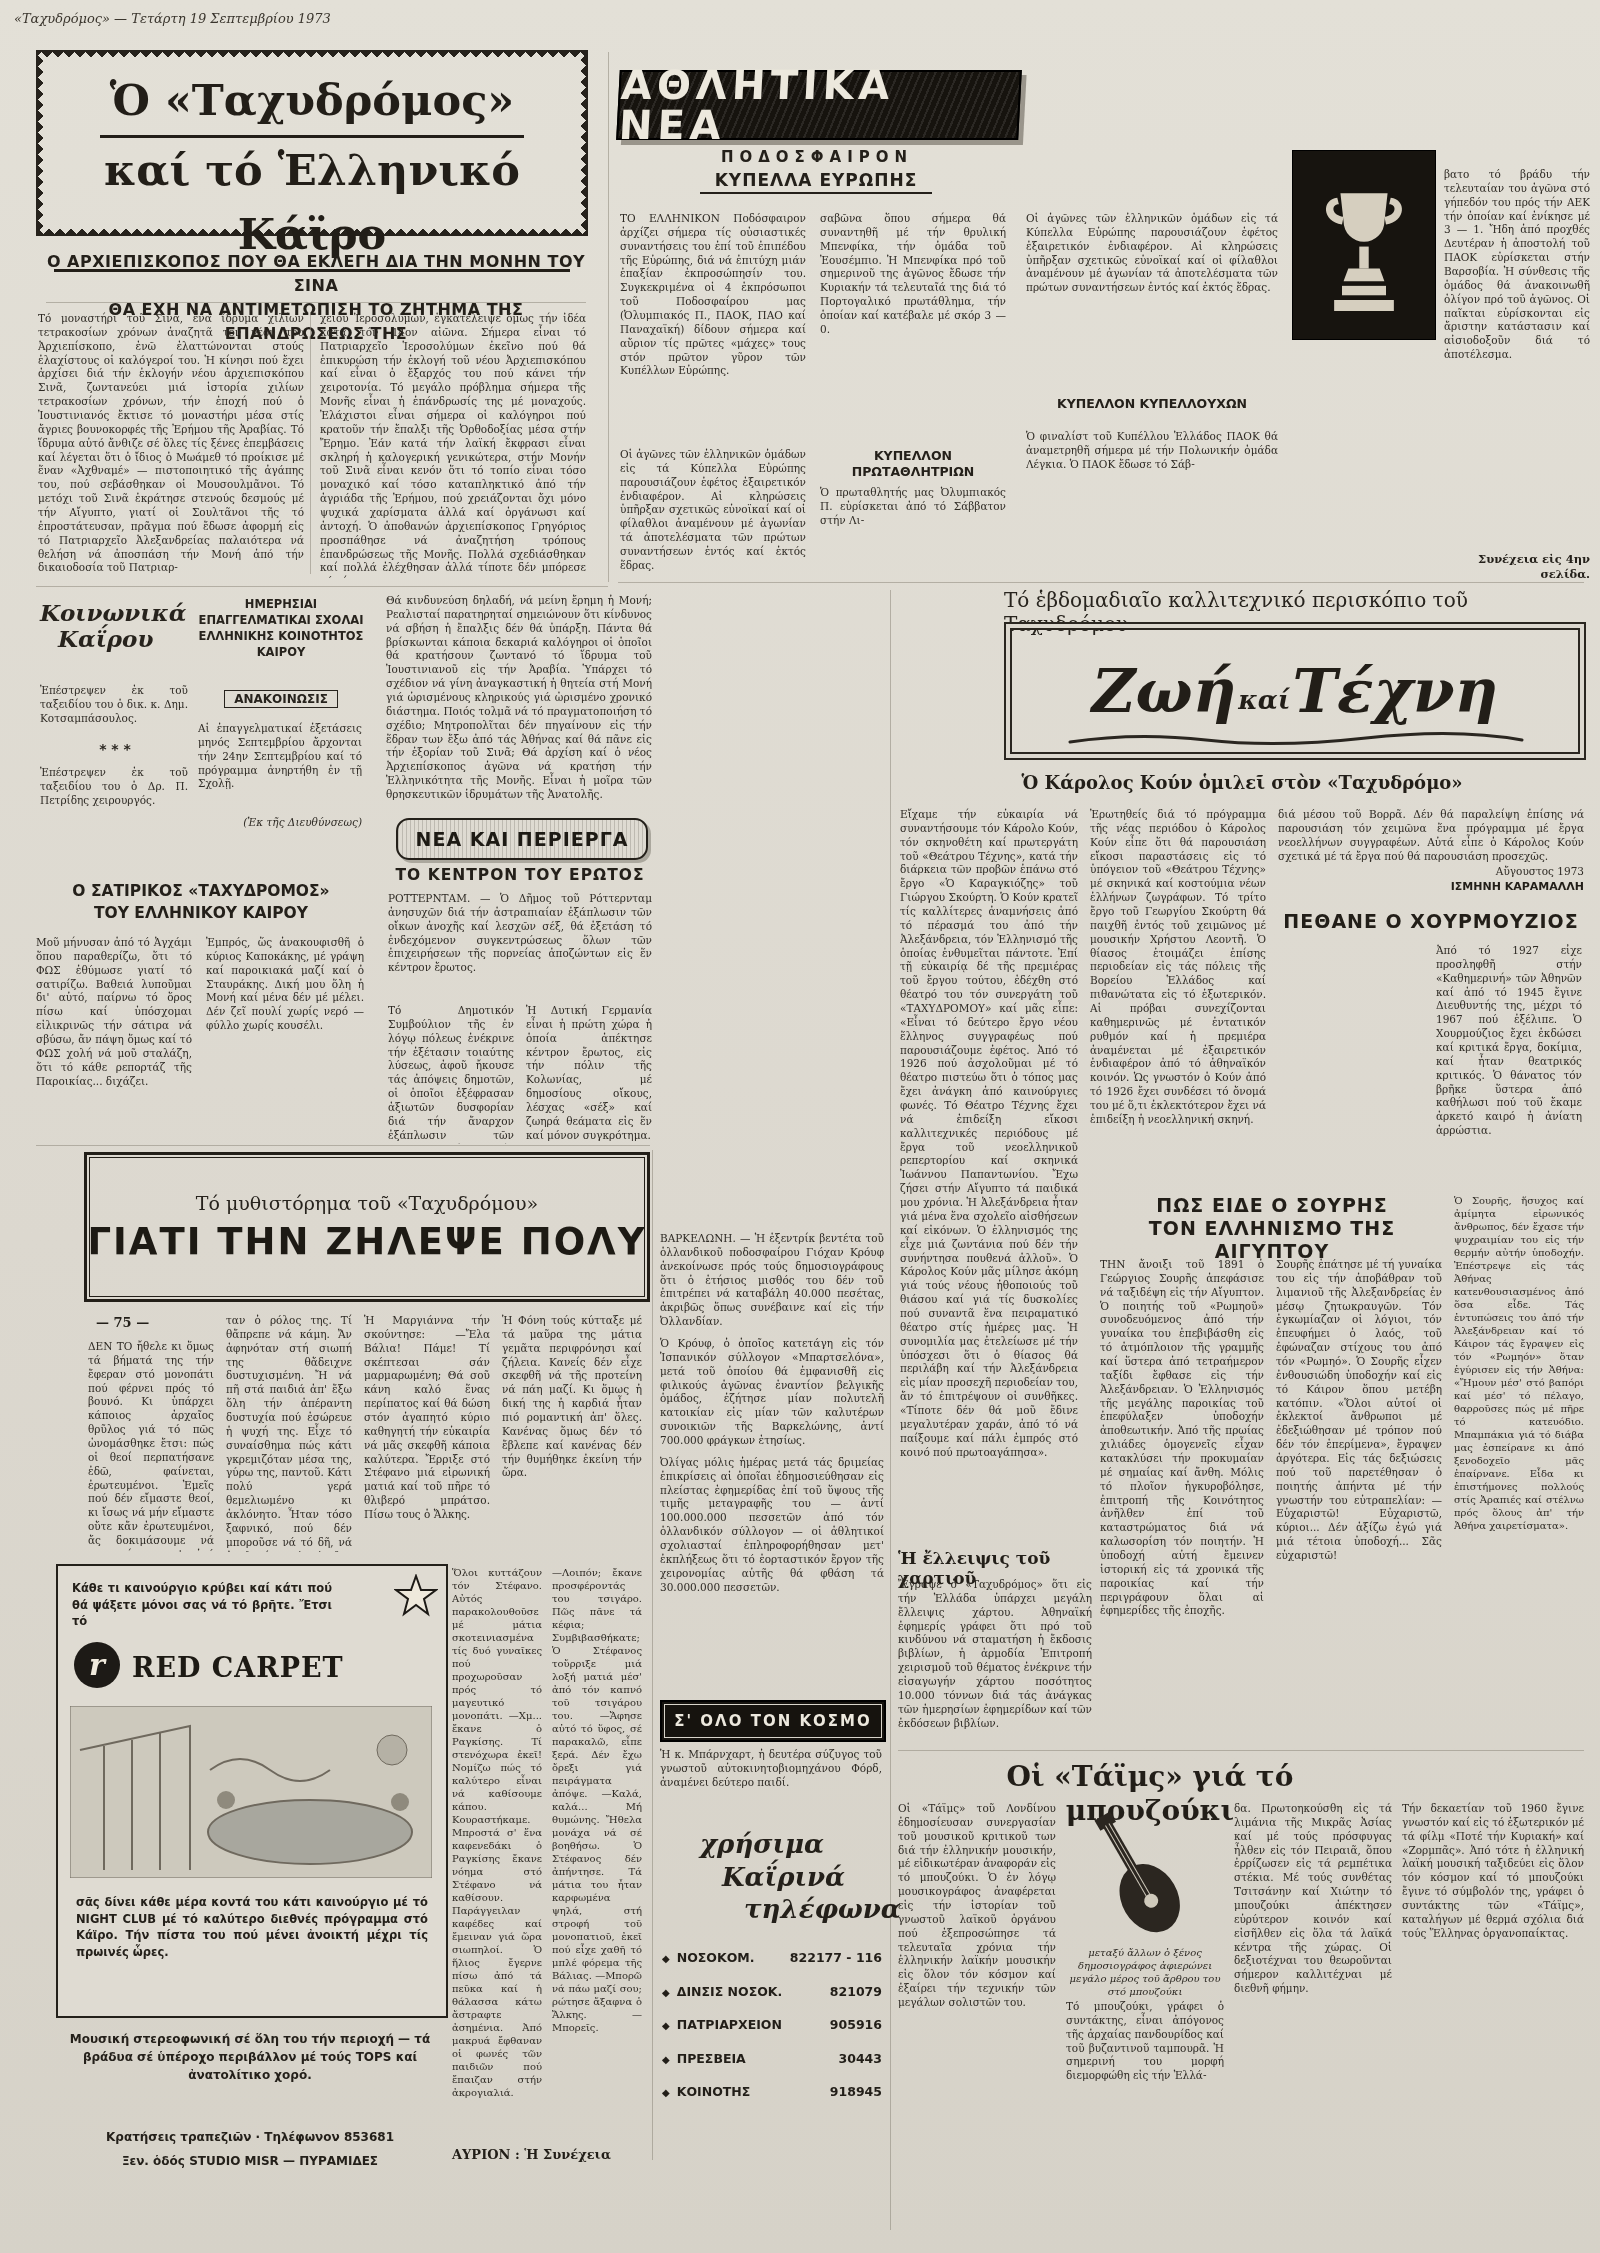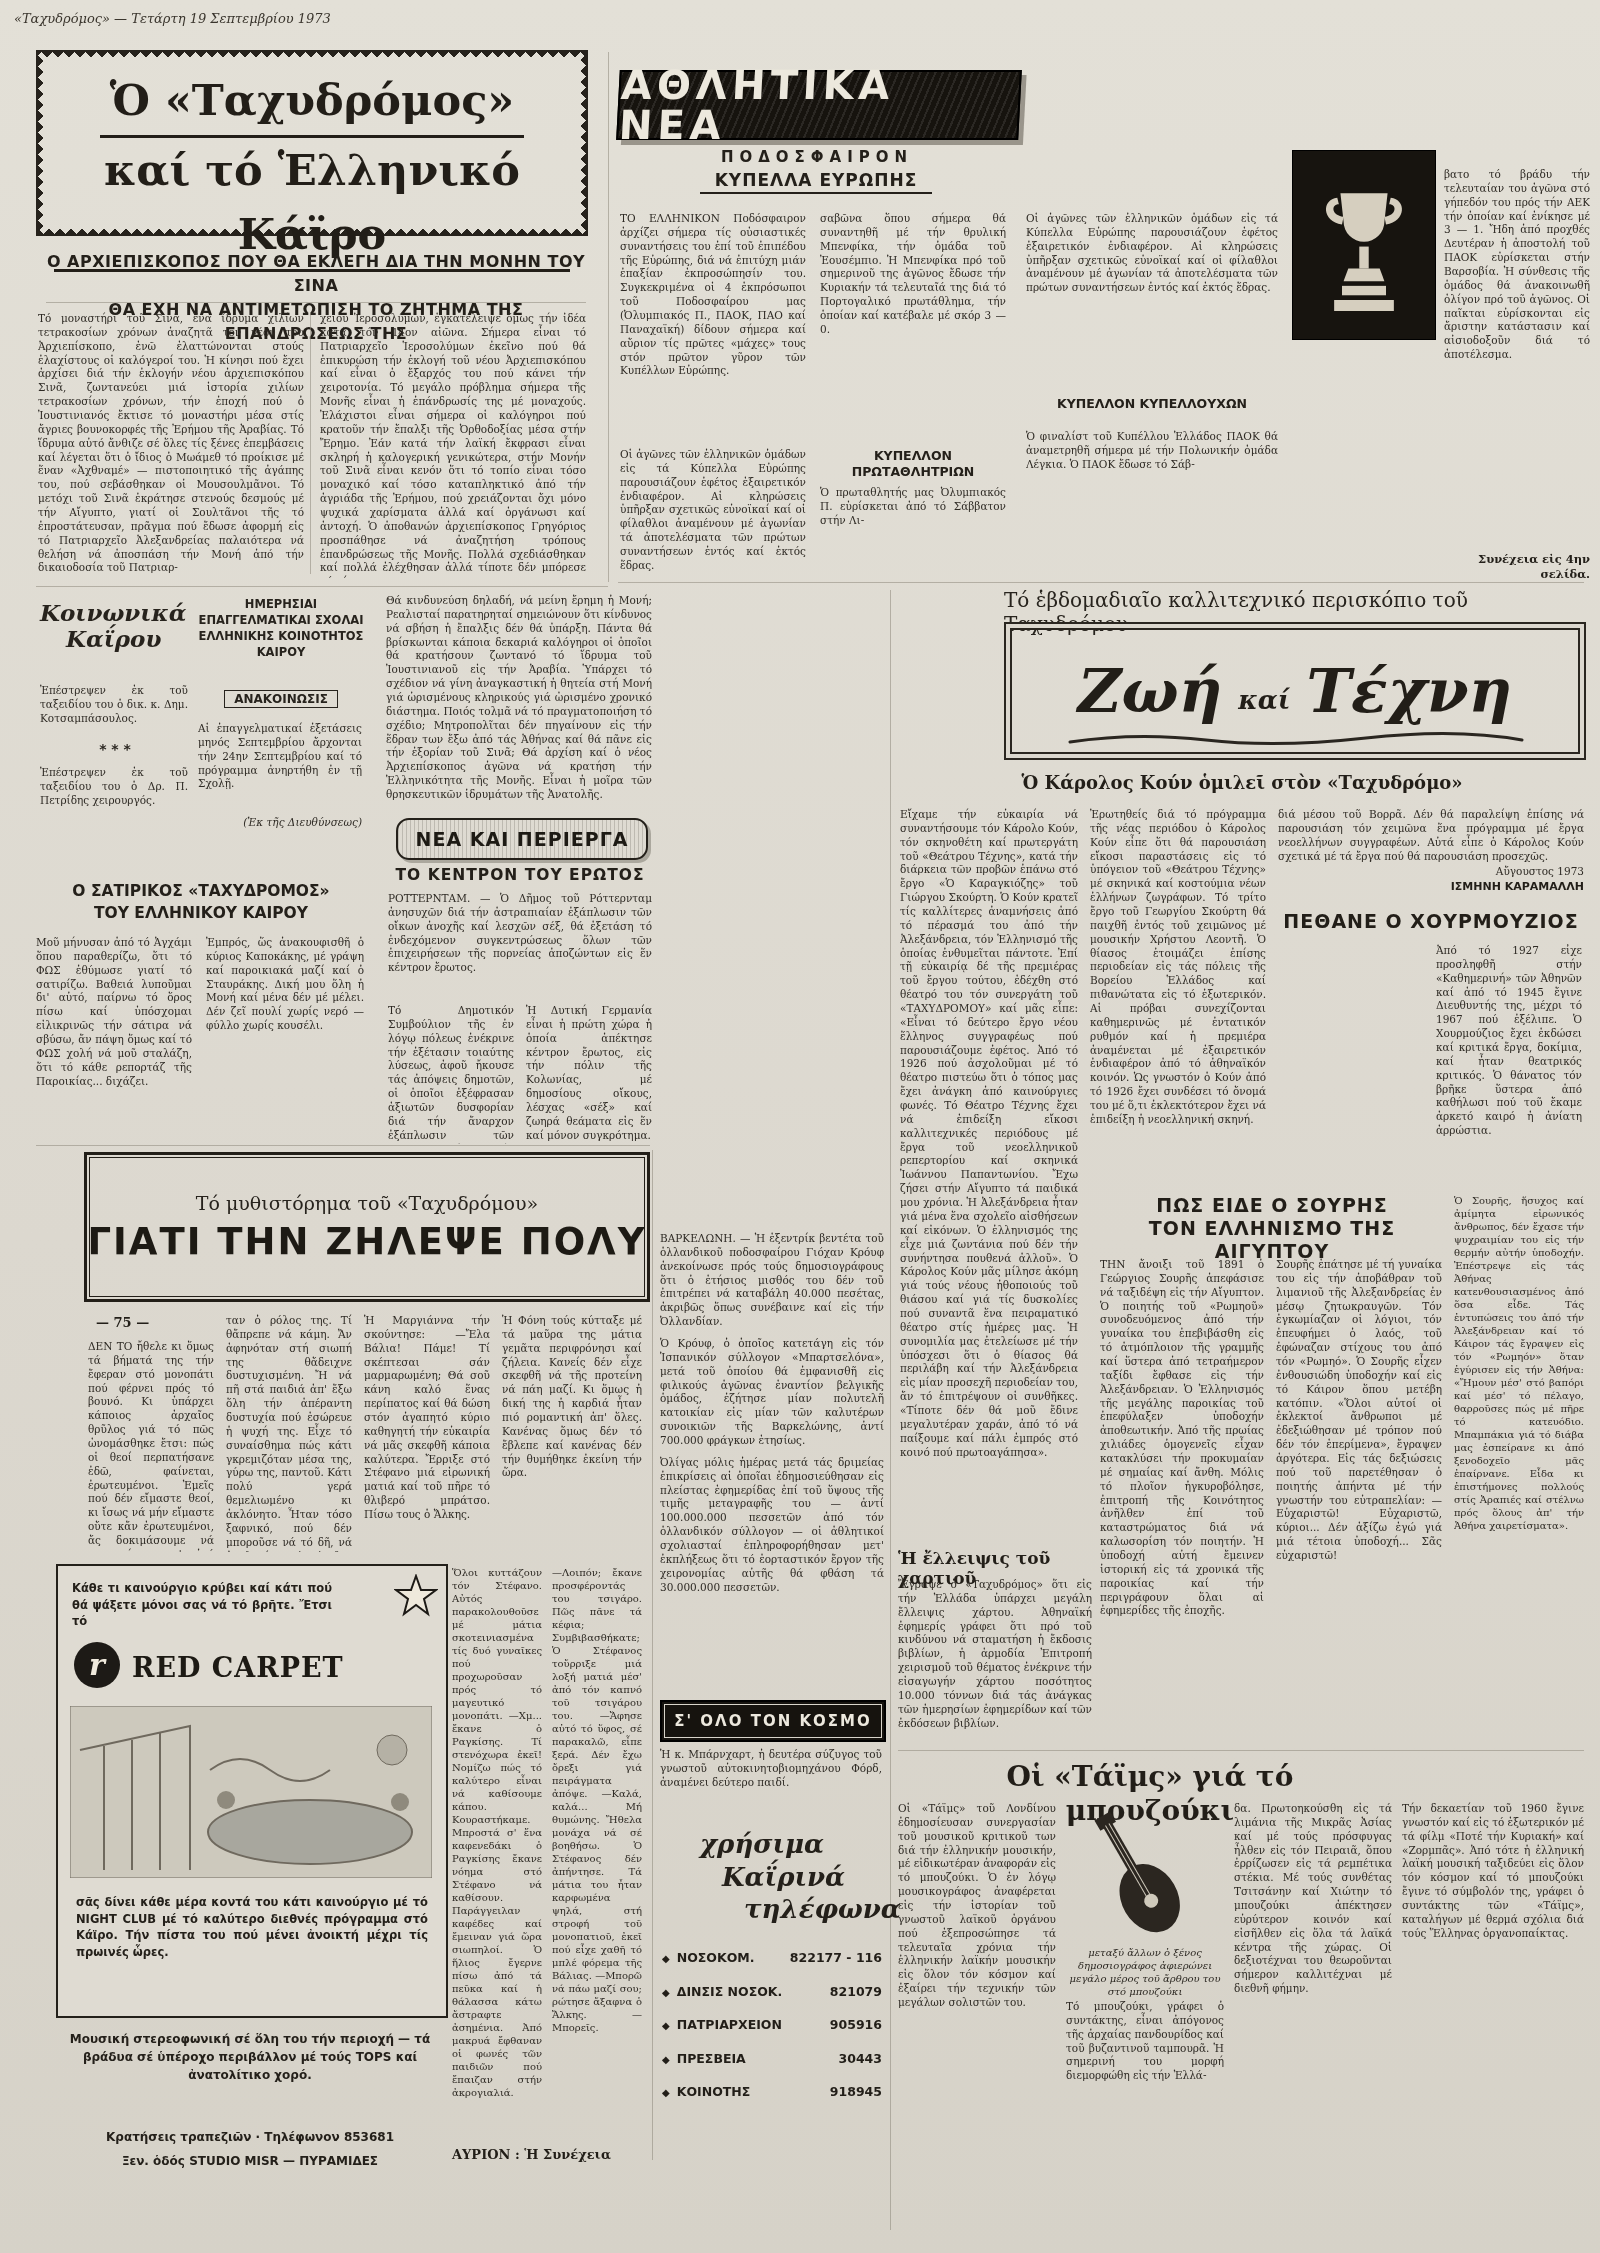--- a/index.html
+++ b/index.html
@@ -35,21 +35,21 @@
   .badge{display:inline-block;border:1px solid #27231d;padding:2px 9px;font:bold 12px/1 "DejaVu Sans",sans-serif;color:#27231d}
   .mid-title{font:bold 15.5px/1.45 "DejaVu Sans",sans-serif;text-align:center;color:#24201a}
   .per-label{border:2px solid #24201a;border-radius:13px;display:flex;align-items:center;justify-content:center;
     font:bold 19px/1 "DejaVu Sans",sans-serif;letter-spacing:1px;color:#1d1a14;
     background:repeating-linear-gradient(90deg,rgba(40,36,28,.18) 0 1px,transparent 1px 4px);
     box-shadow:3px 3px 0 #46413655}
   .per-head{font:bold 15.5px/1 "DejaVu Sans",sans-serif;text-align:center;letter-spacing:1px;color:#24201a}
   
   .kicker{font:20px/1.2 "DejaVu Serif",serif;color:#27231d}
   .zoi-box{border:2px solid #2a2620;box-shadow:inset 0 0 0 4px #dcd8cf,inset 0 0 0 6px #2a2620;
-    display:flex;align-items:center;justify-content:center;gap:16px}
+    display:flex;align-items:center;justify-content:center;gap:2px}
   .zoi-big{font:italic bold 60px/1 "DejaVu Serif",serif;color:#221e18}
   .zoi-small{font:italic bold 26px/1 "DejaVu Serif",serif;color:#221e18;padding-top:18px}
   .koun-head{font:bold 18px/1.2 "DejaVu Serif",serif;text-align:center;color:#221e18}
   .art-head{font:bold 19px/1.2 "DejaVu Sans",sans-serif;text-align:center;letter-spacing:1px;color:#221e18}
   .serif-head{font:bold 17px/1.2 "DejaVu Serif",serif;color:#221e18}
   .sig{font:bold 11px/1.4 "DejaVu Sans",sans-serif;text-align:right;color:#221e18}
   .date{font:10.5px/1.4 "DejaVu Serif",serif;text-align:right;color:#2e2a24}
   
   .cru-head{font:bold 22px/1.35 "DejaVu Sans",sans-serif;text-align:center;letter-spacing:1px;color:#221e18}
   .kosmos{background:#16130e;color:#ece8dd;display:flex;align-items:center;justify-content:center;
@@ -131,21 +131,21 @@
   <div class="abs b" style="left:620px;top:448px;width:186px;height:128px">Οἱ ἀγῶνες τῶν ἑλληνικῶν ὁμάδων εἰς τά Κύπελλα Εὐρώπης παρουσιάζουν ἐφέτος ἐξαιρετικόν ἐνδιαφέρον. Αἱ κληρώσεις ὑπῆρξαν σχετικῶς εὐνοϊκαί καί οἱ φίλαθλοι ἀναμένουν μέ ἀγωνίαν τά ἀποτελέσματα τῶν πρώτων συναντήσεων ἐντός καί ἐκτός ἕδρας.</div>
   <div class="abs b" style="left:1026px;top:212px;width:252px;height:172px">Οἱ ἀγῶνες τῶν ἑλληνικῶν ὁμάδων εἰς τά Κύπελλα Εὐρώπης παρουσιάζουν ἐφέτος ἐξαιρετικόν ἐνδιαφέρον. Αἱ κληρώσεις ὑπῆρξαν σχετικῶς εὐνοϊκαί καί οἱ φίλαθλοι ἀναμένουν μέ ἀγωνίαν τά ἀποτελέσματα τῶν πρώτων συναντήσεων ἐντός καί ἐκτός ἕδρας.</div>
   <div class="abs sp-head" style="left:1040px;top:396px;width:224px">ΚΥΠΕΛΛΟΝ ΚΥΠΕΛΛΟΥΧΩΝ</div>
   <div class="abs b" style="left:1026px;top:430px;width:252px;height:146px">Ὁ φιναλίστ τοῦ Κυπέλλου Ἑλλάδος ΠΑΟΚ θά ἀναμετρηθῆ σήμερα μέ τήν Πολωνικήν ὁμάδα Λέγκια. Ὁ ΠΑΟΚ ἔδωσε τό Σάβ-</div>
   <div class="abs b" style="left:1444px;top:168px;width:146px;height:374px">βατο τό βράδυ τήν τελευταίαν του ἀγῶνα στό γήπεδόν του πρός τήν ΑΕΚ τήν ὁποίαν καί ἐνίκησε μέ 3 — 1. Ἤδη ἀπό προχθές Δευτέραν ἡ ἀποστολή τοῦ ΠΑΟΚ εὑρίσκεται στήν Βαρσοβία. Ἡ σύνθεσις τῆς ὁμάδος θά ἀνακοινωθῆ ὀλίγον πρό τοῦ ἀγῶνος. Οἱ παῖκται εὑρίσκονται εἰς ἄριστην κατάστασιν καί αἰσιοδοξοῦν διά τό ἀποτέλεσμα.</div>
   <div class="abs continued" style="left:1444px;top:552px;width:146px">Συνέχεια εἰς 4ην σελίδα.</div>
   <div class="abs rule" style="left:618px;top:582px;width:966px;height:1px"></div>
 
   <div class="abs" style="left:40px;top:600px;width:150px">
     <div class="script">Κοινωνικά</div>
-    <div class="script" style="margin-left:26px">Καΐρου</div>
+    <div class="script" style="margin-left:18px">Καΐρου</div>
   </div>
   <div class="abs b" style="left:40px;top:684px;width:148px;height:58px">Ἐπέστρεψεν ἐκ τοῦ ταξειδίου του ὁ δικ. κ. Δημ. Κοτσαμπάσουλος.</div>
   <div class="abs" style="left:70px;top:742px;width:90px;font:bold 14px/1 'DejaVu Sans',sans-serif;text-align:center">*  *  *</div>
   <div class="abs b" style="left:40px;top:766px;width:148px;height:58px">Ἐπέστρεψεν ἐκ τοῦ ταξειδίου του ὁ Δρ. Π. Πετρίδης χειρουργός.</div>
 
   <div class="abs small-head" style="left:198px;top:596px;width:166px">ΗΜΕΡΗΣΙΑΙ ΕΠΑΓΓΕΛΜΑΤΙΚΑΙ ΣΧΟΛΑΙ ΕΛΛΗΝΙΚΗΣ ΚΟΙΝΟΤΗΤΟΣ ΚΑΙΡΟΥ</div>
   <div class="abs" style="left:198px;top:688px;width:166px;text-align:center">
     <span class="badge">ΑΝΑΚΟΙΝΩΣΙΣ</span>
   </div>
   <div class="abs b" style="left:198px;top:722px;width:164px;height:92px">Αἱ ἐπαγγελματικαί ἐξετάσεις μηνός Σεπτεμβρίου ἄρχονται τήν 24ην Σεπτεμβρίου καί τό πρόγραμμα ἀνηρτήθη ἐν τῇ Σχολῇ.</div>

